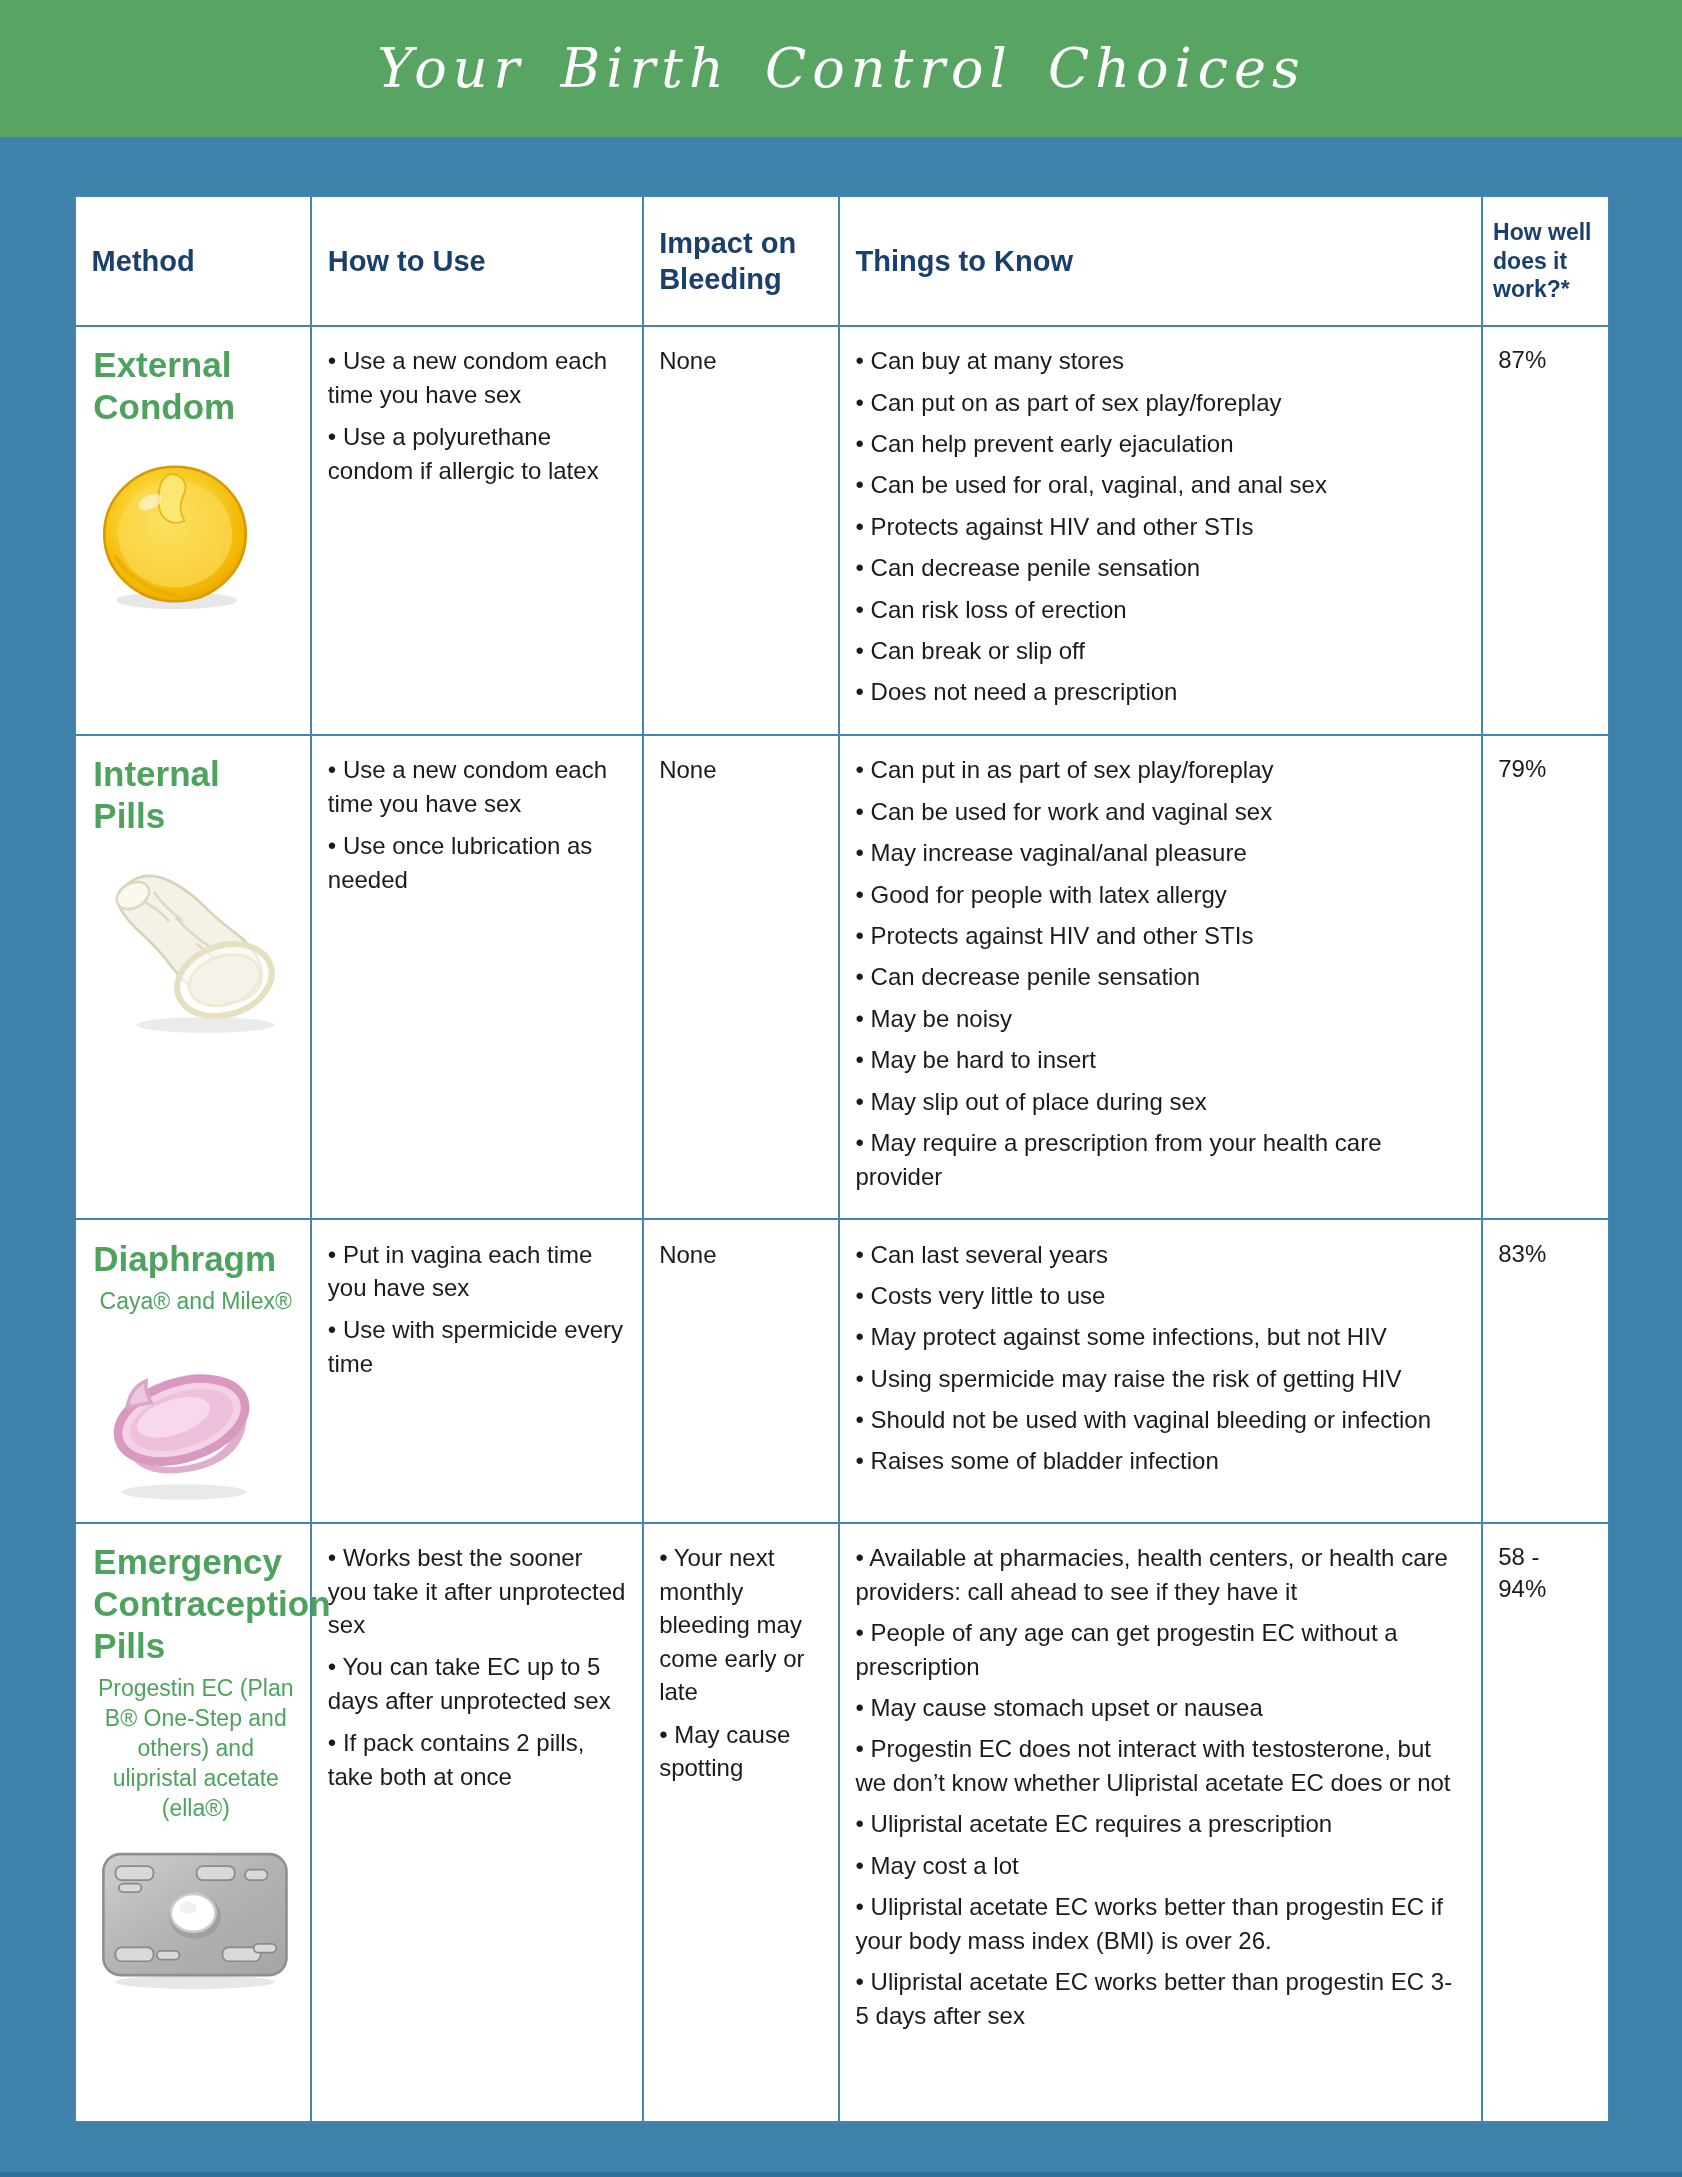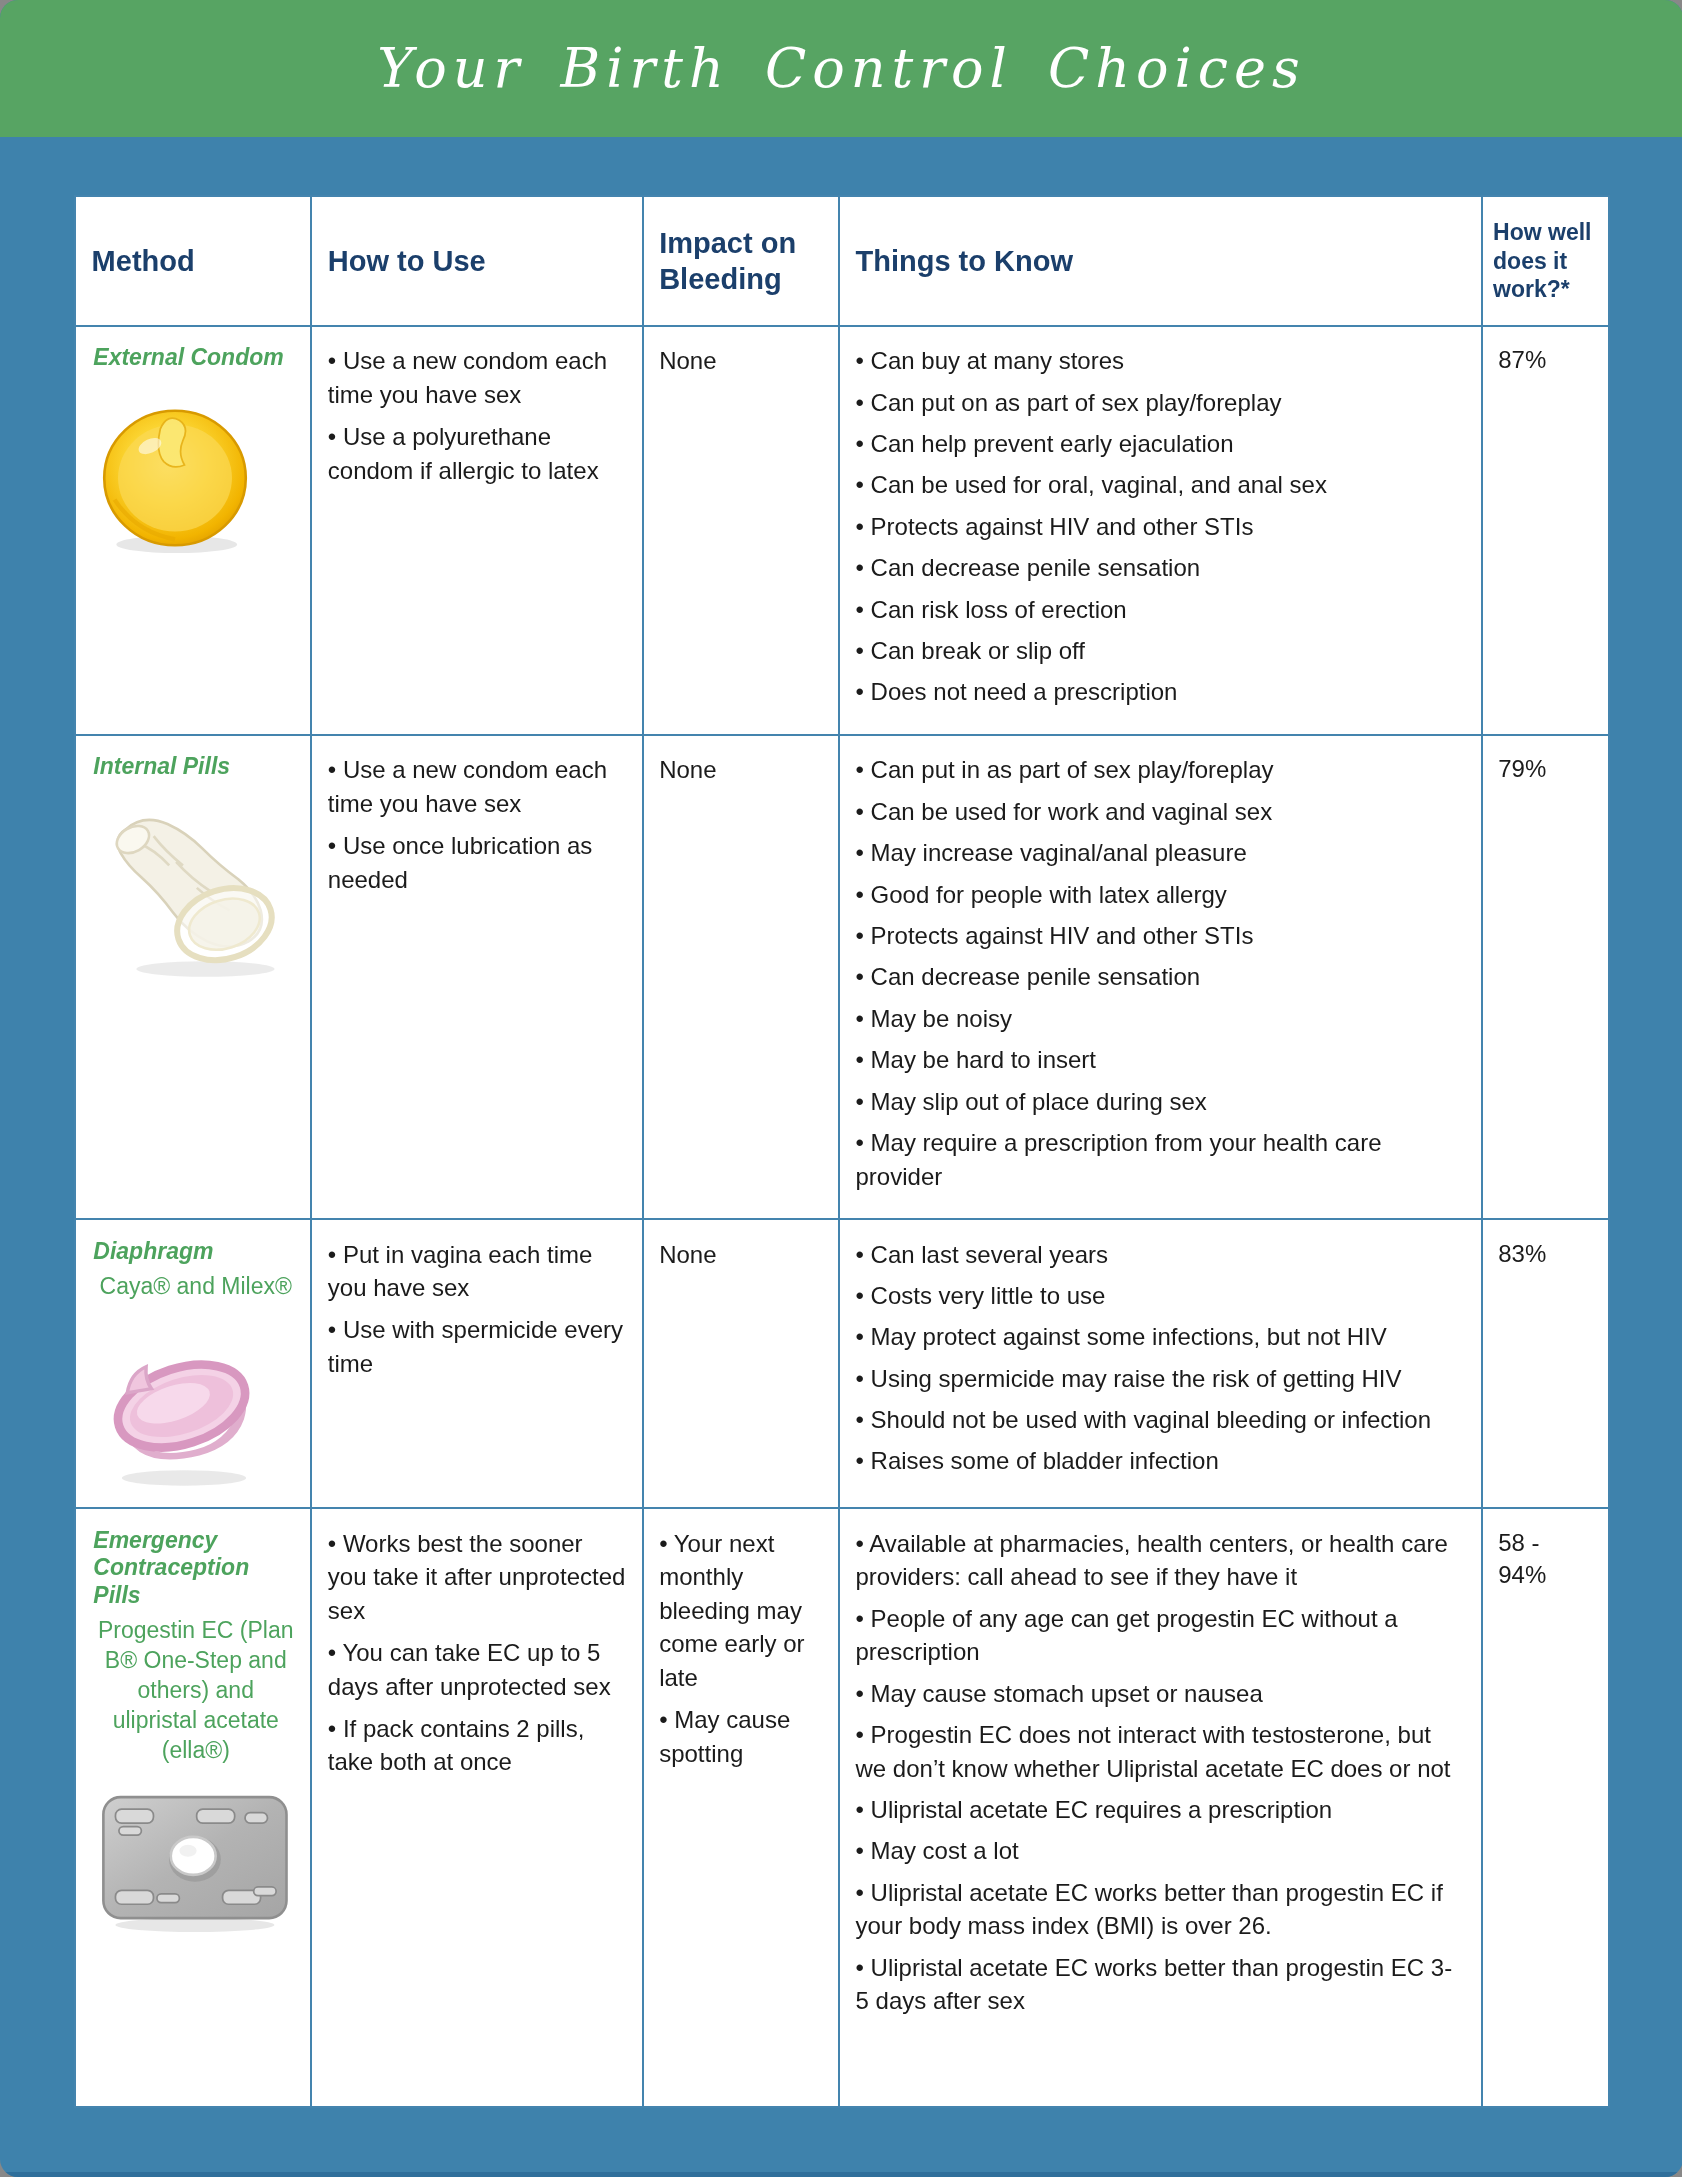--- a/index.html
+++ b/index.html
@@ -5,21 +5,21 @@
   :root{
     --green:#57a463;
     --blue:#3e82ac;
     --navy:#1b3f6b;
     --method-green:#4da35d;
     --border:#4484ae;
     --ink:#1b1b1b;
   }
   *{box-sizing:border-box;}
   body{margin:0;background:#888;font-family:"Liberation Sans",sans-serif;}
-  .page{position:relative;width:1683px;height:2177px;background:var(--blue);overflow:hidden;border-radius:18px;}
+  .page{position:relative;width:1683px;height:2177px;background:var(--blue);overflow:hidden;}
 
   
   .banner{height:137px;background:var(--green);display:flex;align-items:center;justify-content:center;}
   .banner h1{
     margin:0;color:#ffffff;font-family:"DejaVu Serif",serif;font-style:italic;font-weight:400;
     font-size:54px;letter-spacing:6px;word-spacing:12px;
   }
 
   
   table.methods{
@@ -41,21 +41,21 @@
   }
   th.small-header{font-size:23px;padding:8.6px 10.4px;}
 
   tbody tr:nth-child(1){height:379px;}
   tbody tr:nth-child(2){height:447px;}
   tbody tr:nth-child(3){height:277px;}
   tbody tr:nth-child(4){height:599px;}
 
   td{padding:17.3px 15.6px;}
   .method-cell{padding:17.3px 12px 17.3px 17.3px;}
-  .method-name{color:var(--method-green);font-size:23px;font-weight:bold;line-height:1.2;font-style:italic;}
+  .method-name{color:var(--method-green);font-size:35px;font-weight:bold;line-height:1.2;}
   .method-subtitle{color:var(--method-green);font-size:23px;line-height:1.3;margin-top:7px;text-align:center;}
   .method-photo{margin-top:24px;}
   .method-photo svg{display:block;}
 
   .list-cell .item{
     color:var(--ink);font-size:24px;line-height:1.4;margin-bottom:8.6px;
   }
   .know-cell .item{margin-bottom:7.8px;}
   .eff-cell{color:var(--ink);font-size:24px;line-height:1.35;}
 

